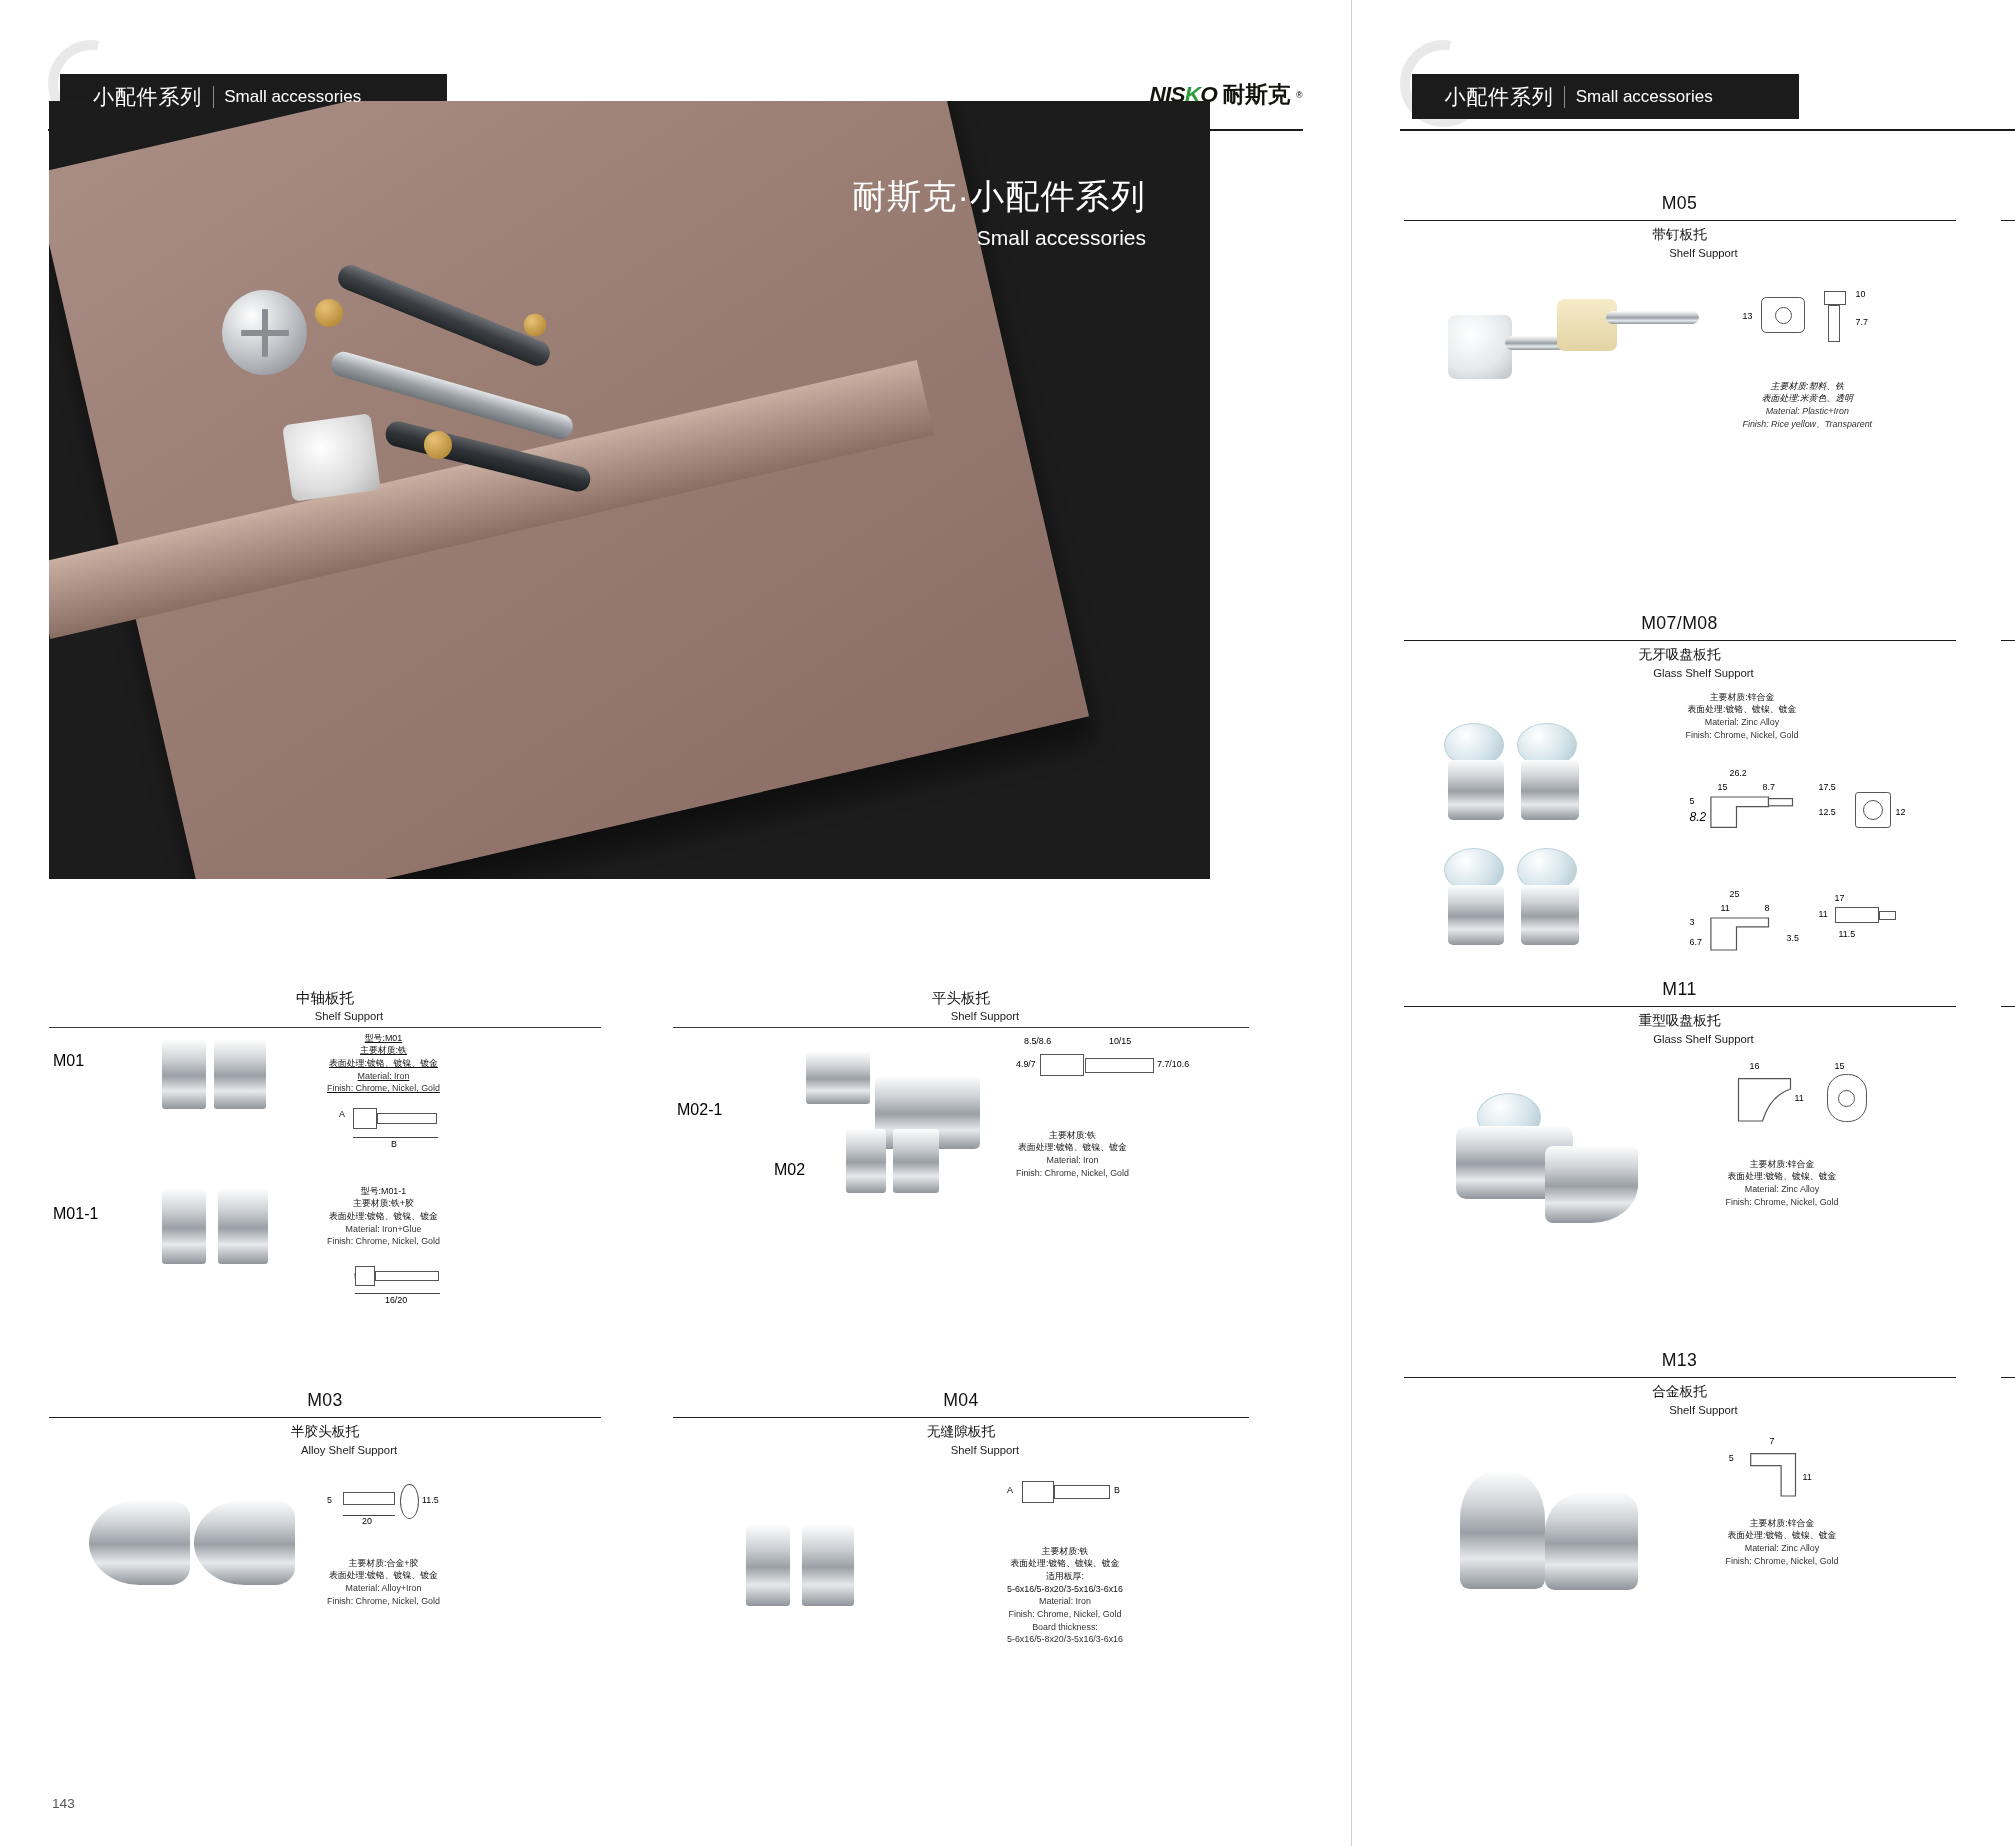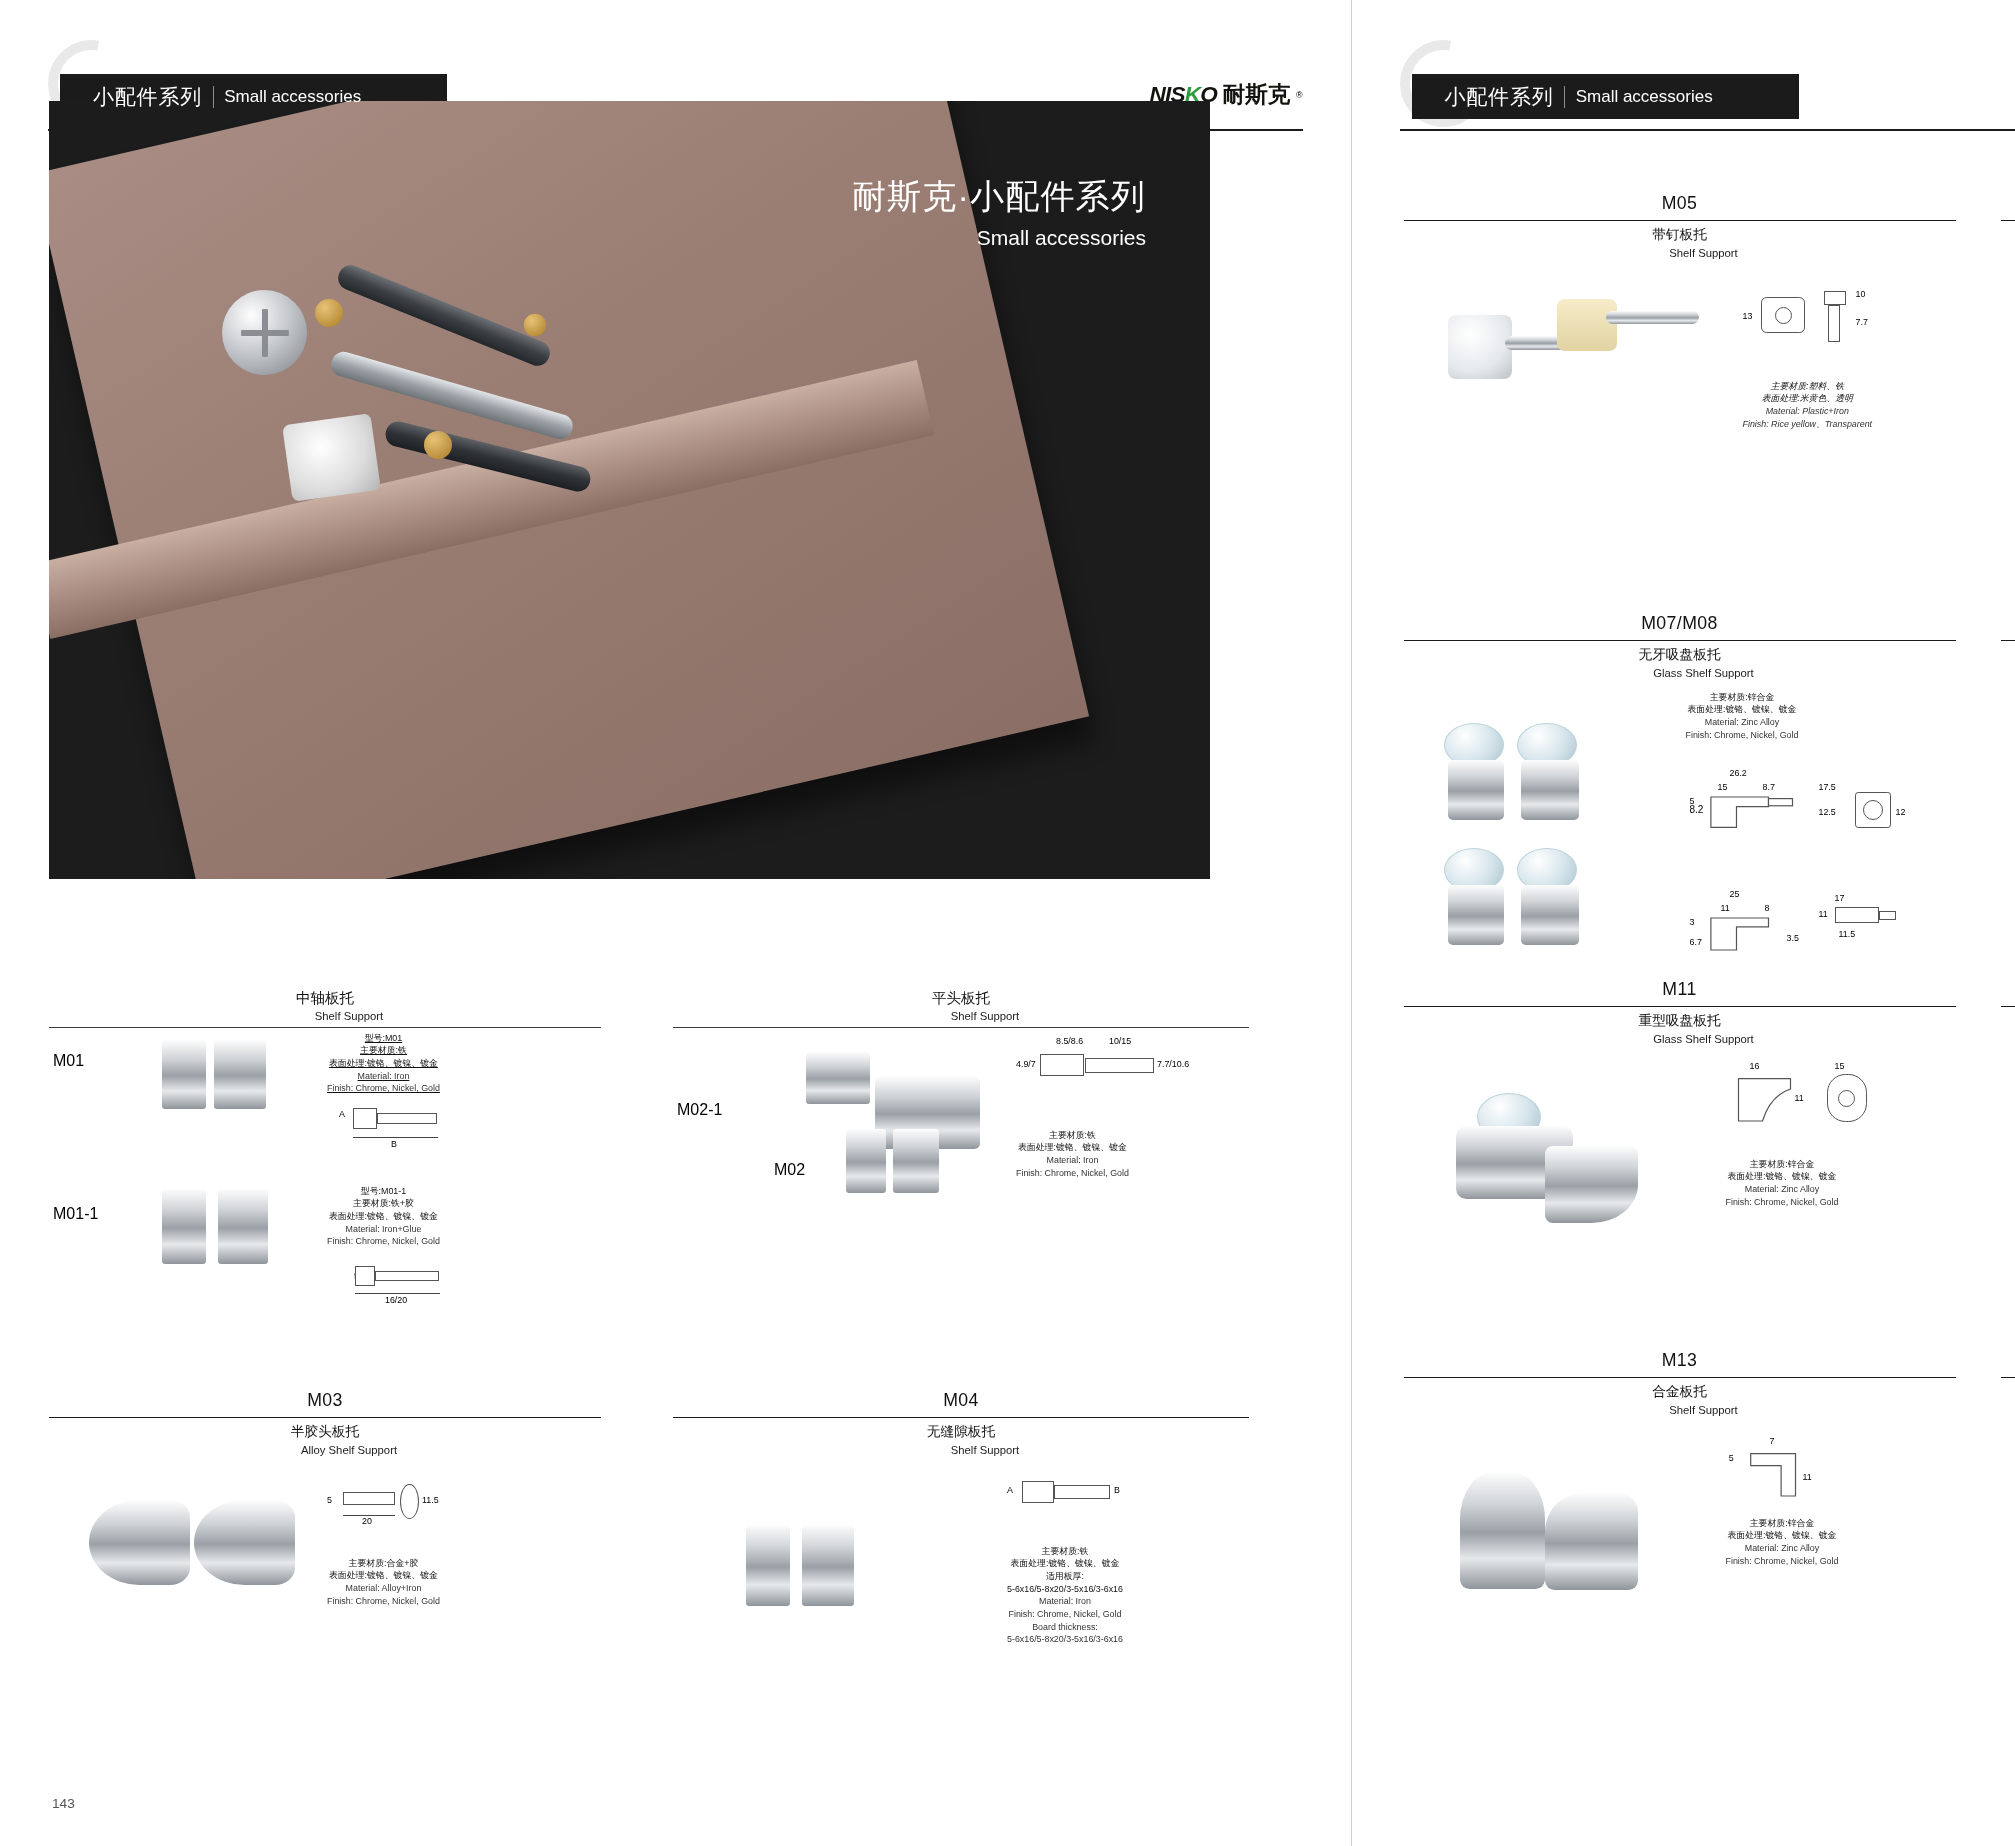--- a/index.html
+++ b/index.html
@@ -218,21 +218,21 @@
       <div style="position:relative; height:339px;">
         <div style="position:absolute; left:4px; top:73px; font-size:16px;">M02-1</div>
         <div style="position:absolute; left:133px; top:24px; width:64px; height:52px;" class="metal"></div>
         <div style="position:absolute; left:202px; top:48px; width:105px; height:73px; border-radius:5.6px;" class="metal"></div>
 
         <div style="position:absolute; left:101px; top:133px; font-size:16px;">M02</div>
         <div style="position:absolute; left:173px; top:101px; width:40px; height:64px;" class="metal"></div>
         <div style="position:absolute; left:220px; top:101px; width:46px; height:64px;" class="metal"></div>
 
         <div style="position:absolute; left:343px; top:8px; width:177px; height:69px;">
-          <div style="position:absolute;left:40px;top:0px;font-size:8.9px;">8.5/8.6</div>
+          <div style="position:absolute;left:8px;top:0px;font-size:8.9px;">8.5/8.6</div>
           <div style="position:absolute;left:93px;top:0px;font-size:8.9px;">10/15</div>
           <div class="box" style="left:24px; top:18.5px; width:44px; height:22px;"></div>
           <div class="box" style="left:69px; top:22px; width:69px; height:15.3px;"></div>
           <div style="position:absolute;left:0px;top:23.4px;font-size:8.9px;">4.9/7</div>
           <div style="position:absolute;left:141px;top:23.4px;font-size:8.9px;">7.7/10.6</div>
         </div>
 
         <div class="spec" style="position:absolute; left:343px; top:101px;">
           <div>主要材质:铁</div>
           <div>表面处理:镀铬、镀镍、镀金</div>
@@ -390,21 +390,21 @@
           <div>表面处理:镀铬、镀镍、镀金</div>
           <div class="gray">Material:  Zinc Alloy</div>
           <div class="gray">Finish: Chrome, Nickel, Gold</div>
         </div>
 
         <div style="position:absolute; left:282px; top:89px; width:258px; height:85px;">
           <div style="position:absolute;left:44px;top:0px;font-size:8.9px;">26.2</div>
           <div style="position:absolute;left:32px;top:14.5px;font-size:8.9px;">15</div>
           <div style="position:absolute;left:77px;top:14.5px;font-size:8.9px;">8.7</div>
           <div style="position:absolute;left:4px;top:28px;font-size:8.9px;">5</div>
-          <div style="position:absolute;left:4px;top:36px;font-size:10px;">8.2</div>
+          <div style="position:absolute;left:4px;top:42px;font-size:12px;font-style:italic;">8.2</div>
           <svg width="105" height="48" style="position:absolute;left:22.6px;top:25px;" viewBox="0 0 260 120">
             <path d="M6 10 L150 10 L150 34 L70 34 L70 86 L6 86 Z" fill="#fff" stroke="#555" stroke-width="3"></path>
             <rect x="150" y="14" width="60" height="18" fill="#fff" stroke="#555" stroke-width="3"></rect>
           </svg>
           <div style="position:absolute;left:133px;top:14.5px;font-size:8.9px;">17.5</div>
           <div style="position:absolute;left:133px;top:39px;font-size:8.9px;">12.5</div>
           <div style="position:absolute;left:169px;top:24px;width:36px;height:36px;border:1.2px solid #555;border-radius:3.2px;background:#fff;"></div>
           <div style="position:absolute;left:177px;top:32px;width:20px;height:20px;border:1.2px solid #555;border-radius:50%;"></div>
           <div style="position:absolute;left:210px;top:39px;font-size:8.9px;">12</div>
         </div>

